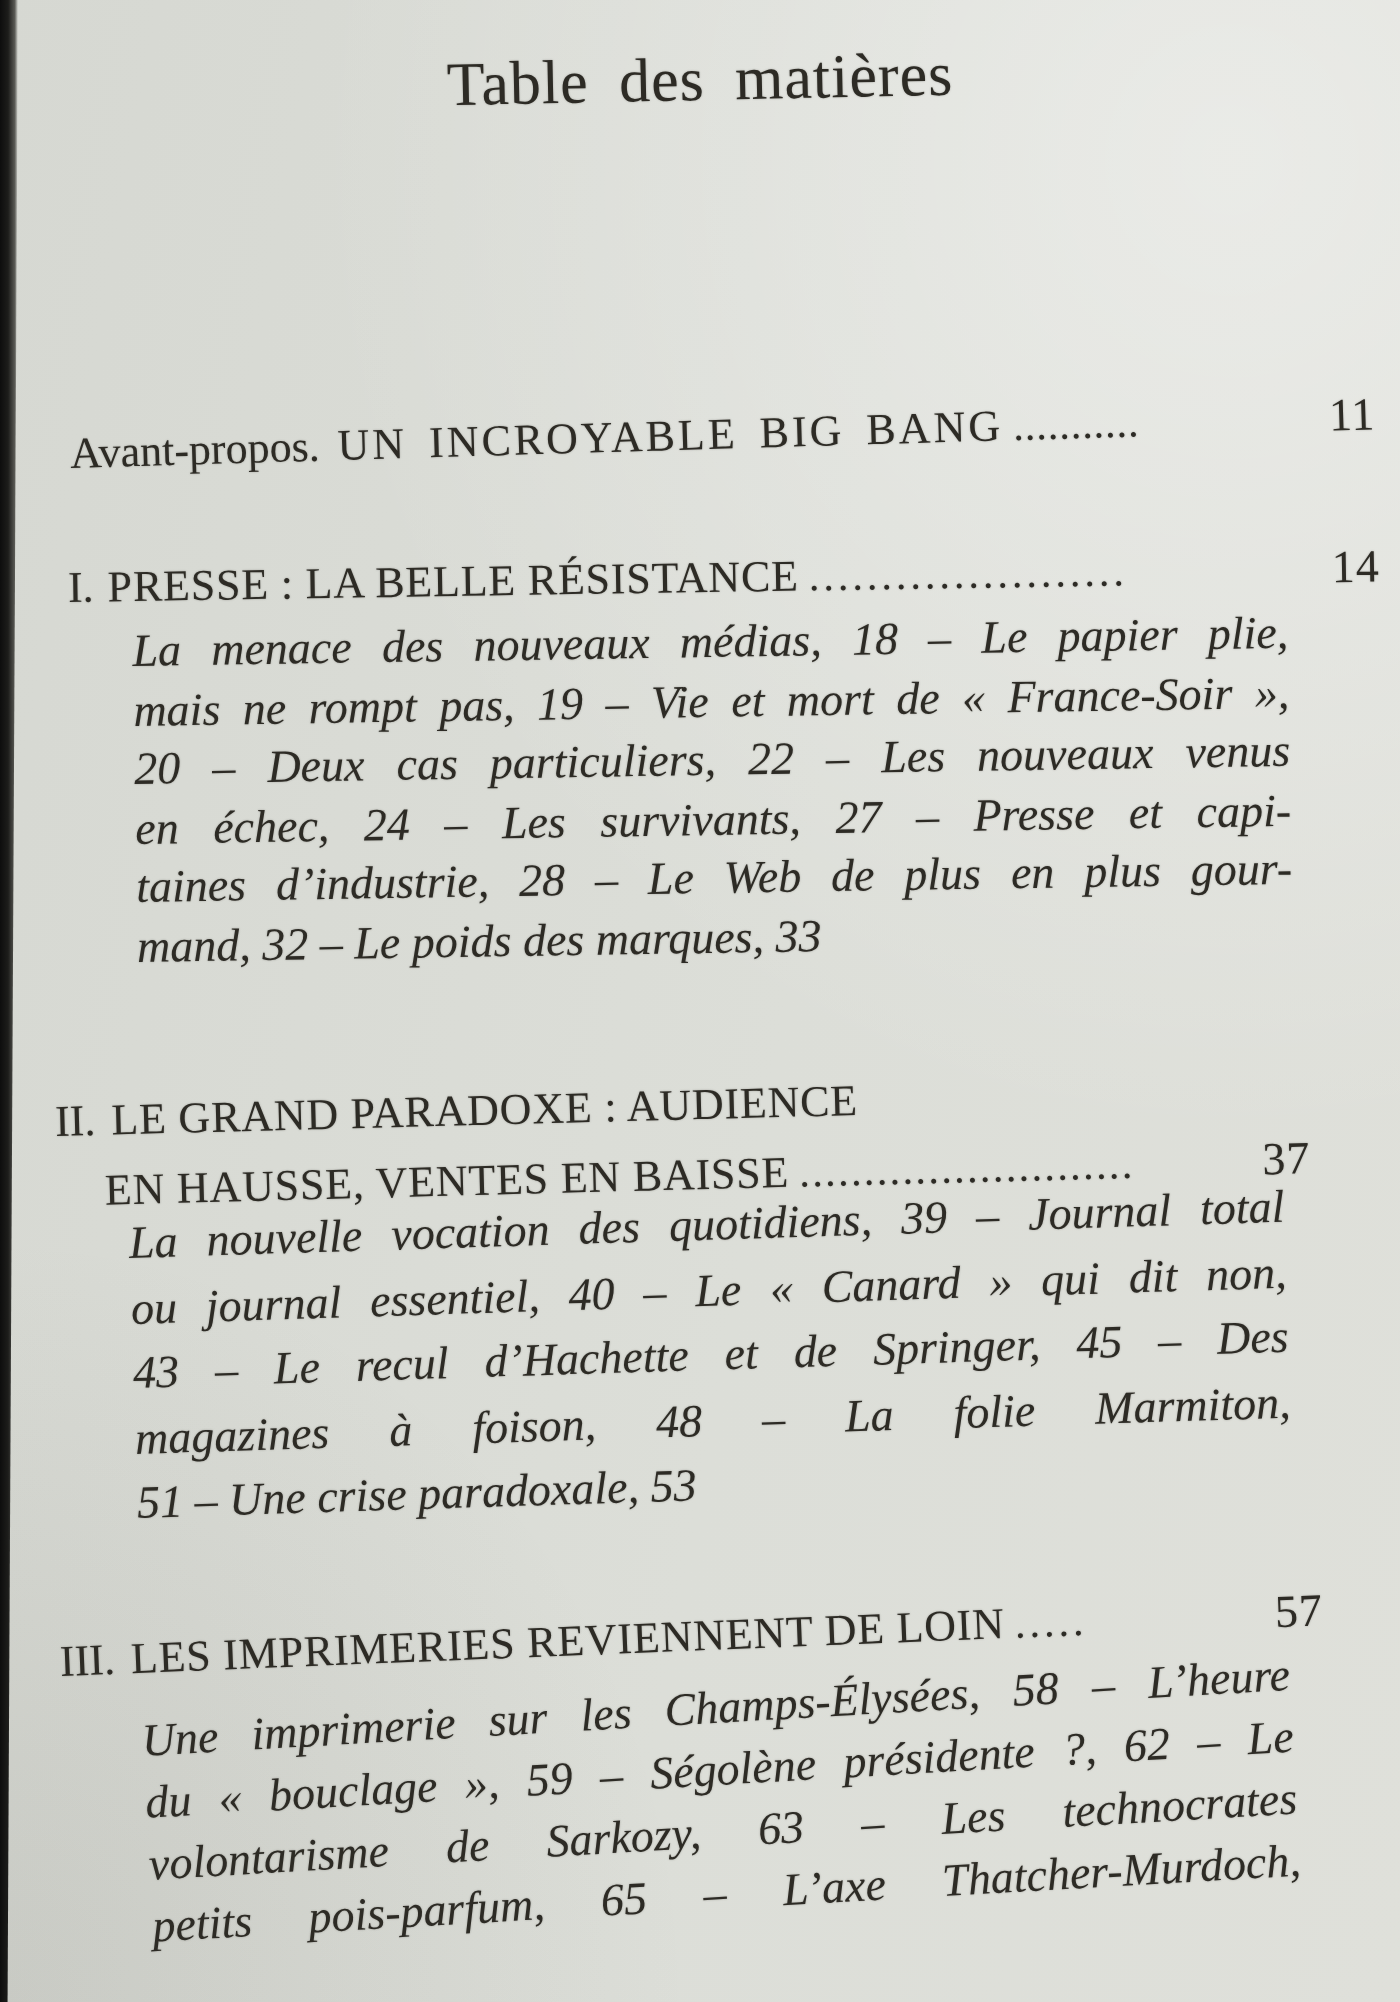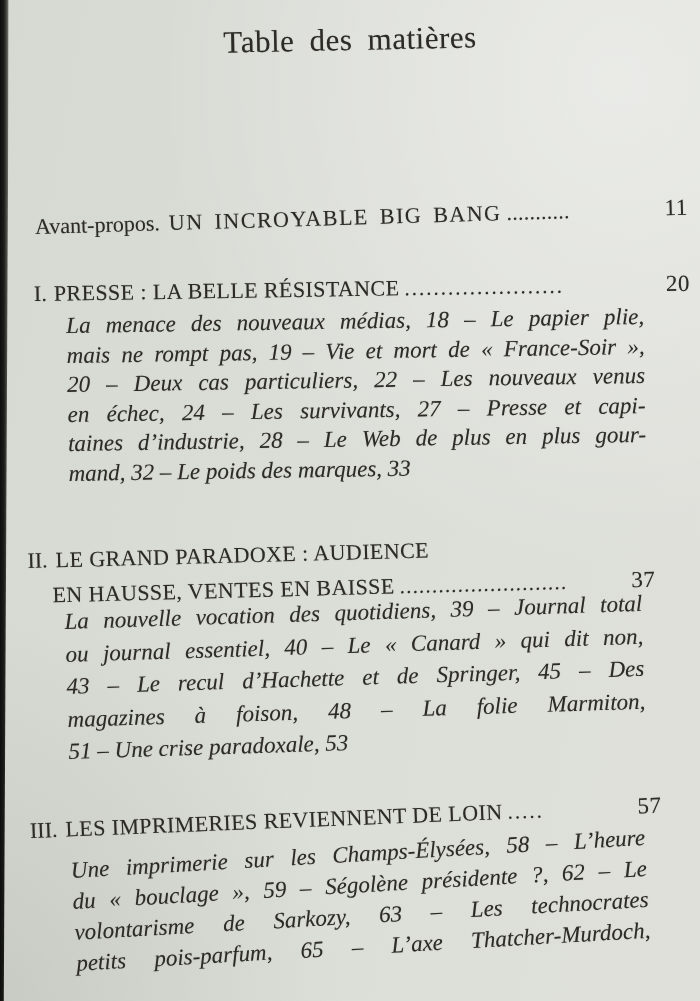--- a/index.html
+++ b/index.html
@@ -58,21 +58,21 @@
 
   <h1 class="title" style="margin:0;font-weight:normal;">Table des matières</h1>
 
   <div class="row r0">
     <span class="pfx">Avant-propos.</span><span class="hd">UN INCROYABLE BIG BANG</span><span class="ldr">...........</span>
     <span class="pg">11</span>
   </div>
 
   <div class="row r1">
     <span class="pfx" style="margin-right:7px;">I.</span><span class="hd">PRESSE : LA BELLE RÉSISTANCE</span><span class="ldr">......................</span>
-    <span class="pg">20</span>
+    <span class="pg">14</span>
   </div>
   <div class="det d1">
     <div class="dl jl">La menace des nouveaux médias, 18 – Le papier plie,</div>
     <div class="dl jl">mais ne rompt pas, 19 – Vie et mort de « France-Soir »,</div>
     <div class="dl jl">20 – Deux cas particuliers, 22 – Les nouveaux venus</div>
     <div class="dl jl">en échec, 24 – Les survivants, 27 – Presse et capi-</div>
     <div class="dl jl">taines d’industrie, 28 – Le Web de plus en plus gour-</div>
     <div class="dl ll">mand, 32 – Le poids des marques, 33</div>
   </div>
 

